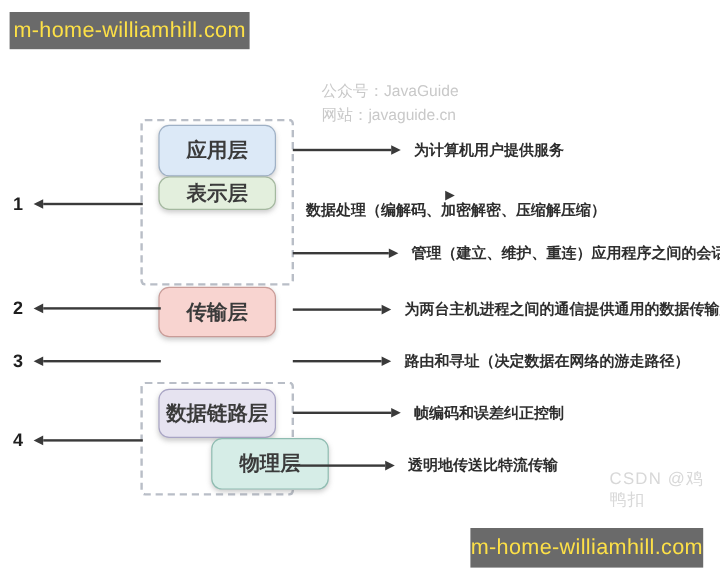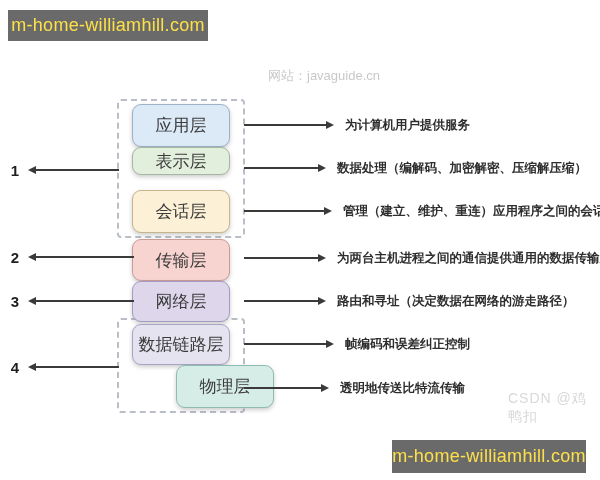--- a/index.html
+++ b/index.html
@@ -22,21 +22,21 @@
     color: #d8d8d8; font-size: 14px; letter-spacing: 1px;
   }
   .dashed-group {
     position: absolute; left: 117px; width: 128px;
     border: 2px dashed #b9bec7; border-radius: 4px;
   }
   .layer-box {
     position: absolute; left: 132px; width: 98px;
     border: 1px solid #999; border-radius: 9px;
     display: flex; align-items: center; justify-content: center;
-    font-size: 17px; font-weight: 400; color: #3b3b3b;
+    font-size: 17px; font-weight: 700; color: #3b3b3b;
     box-shadow: 0 2px 4px rgba(110,110,110,.35);
     z-index: 2;
   }
   .rrow {
     position: absolute; left: 216px; height: 18px;
     display: flex; align-items: center; white-space: nowrap; z-index: 3; padding-left: 28px;
   }
   .lrow {
     position: absolute; left: 8px; height: 18px;
     display: flex; align-items: center; z-index: 3;
@@ -62,42 +62,41 @@
 </style>
 </head>
 <body>
 
 <div class="canvas">
 
   <div class="wm-bar" style="left:8px; top:10px; width:200px; height:31px;">m-home-williamhill.com</div>
   <div class="wm-bar" style="left:392px; top:440px; width:194px; height:33px;">m-home-williamhill.com</div>
 
   <div class="credit">
+    <div>公众号：JavaGuide</div>
     <div>网站：javaguide.cn</div>
   </div>
 
   <div class="csdn-mark">CSDN @鸡鸭扣</div>
 
   <div class="dashed-group" style="top:99px; height:139px;"></div>
   <div class="dashed-group" style="top:318px; height:95px;"></div>
 
   <div class="layer-box" style="top: 104px; height: 43px; background: rgb(220, 233, 247); border-color: rgb(159, 177, 198);">应用层</div>
   <div class="layer-box" style="top: 147px; height: 28px; background: rgb(227, 239, 221); border-color: rgb(164, 184, 159);">表示层</div>
-  <div class="layer-box" style="top: 190px; height: 43px; background: rgb(252, 240, 215); border-color: rgb(198, 180, 140);">会话层</div>
   <div class="layer-box" style="top: 239px; height: 42px; background: rgb(248, 212, 208); border-color: rgb(201, 156, 152);">传输层</div>
-  <div class="layer-box" style="top: 281px; height: 41px; background: rgb(222, 215, 236); border-color: rgb(165, 156, 193);">网络层</div>
   <div class="layer-box" style="top: 324px; height: 41px; background: rgb(230, 227, 240); border-color: rgb(168, 164, 196);">数据链路层</div>
   <div class="layer-box" style="top: 365px; height: 43px; background: rgb(214, 237, 231); border-color: rgb(143, 188, 177); margin-left: 44px;">物理层</div>
 
   <div class="rrow" style="top:116px;">
     <div class="line" style="width:82px;"></div>
     <div class="ah-right"></div>
     <span class="desc">为计算机用户提供服务</span>
   </div>
-  <div class="rrow" style="top:159px;">
+  <div class="rrow" style="top:159px;flex-direction:column;">
     <div class="line" style="width:74px;"></div>
     <div class="ah-right"></div>
     <span class="desc">数据处理（编解码、加密解密、压缩解压缩）</span>
   </div>
   <div class="rrow" style="top:202px;">
     <div class="line" style="width:80px;"></div>
     <div class="ah-right"></div>
     <span class="desc">管理（建立、维护、重连）应用程序之间的会话</span>
   </div>
   <div class="rrow" style="top:249px;">

